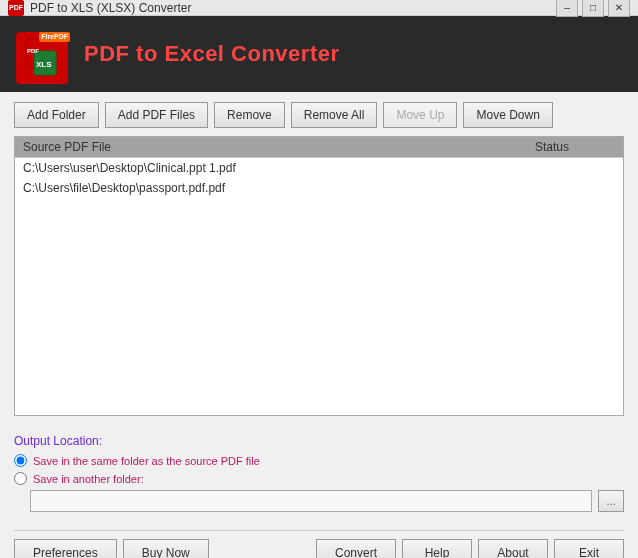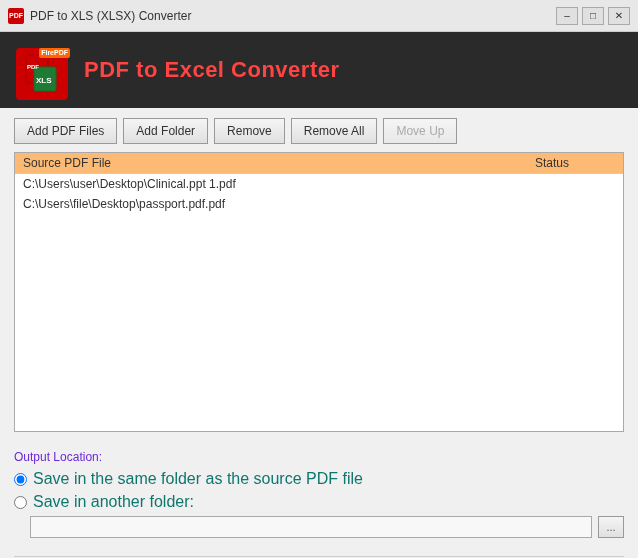--- a/index.html
+++ b/index.html
@@ -9,21 +9,21 @@
       background: #f0f0f0;
       width: 638px;
       height: 558px;
       overflow: hidden;
     }
     .title-bar {
       background: #e8e8e8;
       display: flex;
       align-items: center;
       padding: 4px 8px;
-      height: 32px;
+      height: 16px;
       border-bottom: 1px solid #ccc;
     }
     .title-bar-icon {
       width: 16px;
       height: 16px;
       margin-right: 6px;
       background: #cc0000;
       border-radius: 2px;
       display: flex;
       align-items: center;
@@ -128,21 +128,21 @@
       background: linear-gradient(to bottom, #f5f5f5, #e8e8e8);
     }
     .file-list-container {
       border: 1px solid #aaa;
       background: white;
       height: 280px;
       overflow-y: auto;
     }
     .file-list-header {
       display: flex;
-      background: #fdba74;
+      background: #a3a3a3;
       border-bottom: 1px solid #ccc;
       padding: 3px 8px;
     }
     .file-list-header .col-source {
       flex: 1;
       font-weight: normal;
       color: #333;
     }
     .file-list-header .col-status {
       width: 80px;
@@ -167,22 +167,22 @@
       display: flex;
       align-items: center;
       margin-bottom: 5px;
       gap: 6px;
     }
     .radio-option input[type="radio"] {
       margin: 0;
       cursor: pointer;
     }
     .radio-option label {
-      font-size: 16px;
-      color: #0f766e;
+      font-size: 11px;
+      color: #be185d;
       cursor: pointer;
     }
     .folder-input-row {
       display: flex;
       align-items: center;
       gap: 6px;
       margin-left: 16px;
     }
     .folder-input {
       flex: 1;
@@ -265,25 +265,26 @@
     </div>
   </div>
   <div class="header-title">
     <span>PDF to Excel Converter</span>
   </div>
 </div>
 
 <div class="main-content">
 
   <div class="toolbar">
+    <button class="toolbar-btn">Add Folder</button>
     <button class="toolbar-btn">Add PDF Files</button>
-    <button class="toolbar-btn">Add Folder</button>
     <button class="toolbar-btn">Remove</button>
     <button class="toolbar-btn">Remove All</button>
     <button class="toolbar-btn" disabled="">Move Up</button>
+    <button class="toolbar-btn">Move Down</button>
   </div>
 
   <div class="file-list-container">
     <div class="file-list-header">
       <span class="col-source">Source PDF File</span>
       <span class="col-status">Status</span>
     </div>
     <div class="file-item">
       <span>C:\Users\user\Desktop\Clinical.ppt 1.pdf</span>
     </div>

